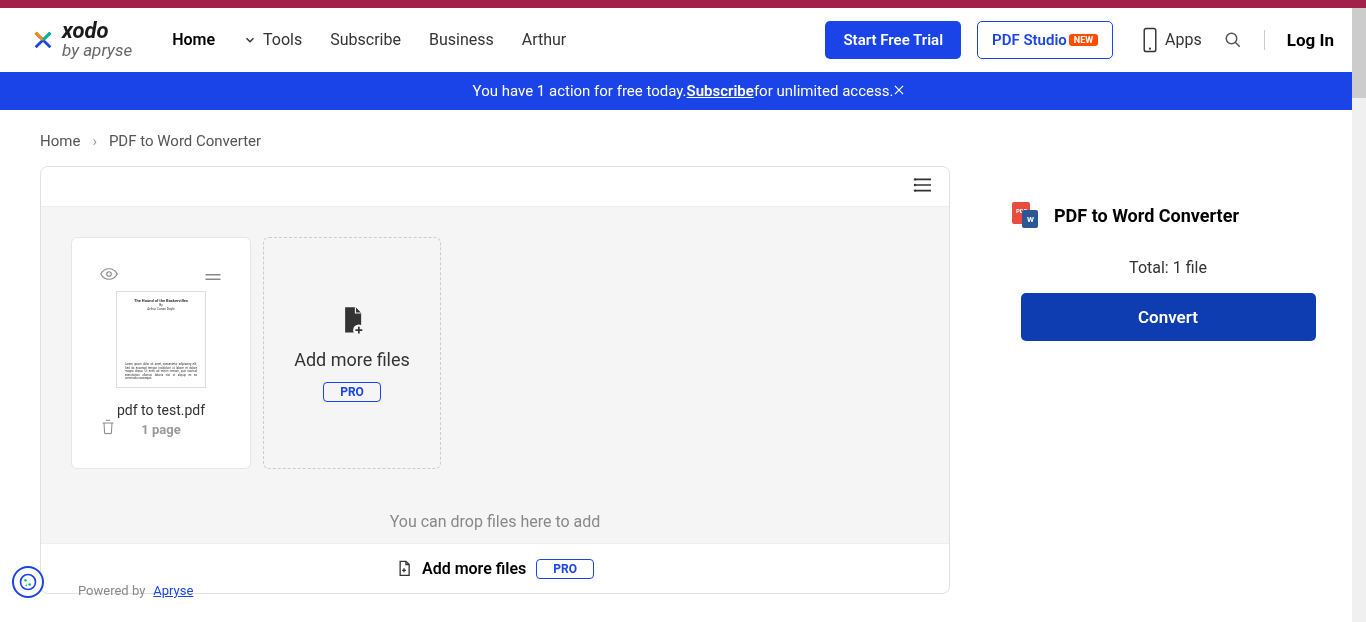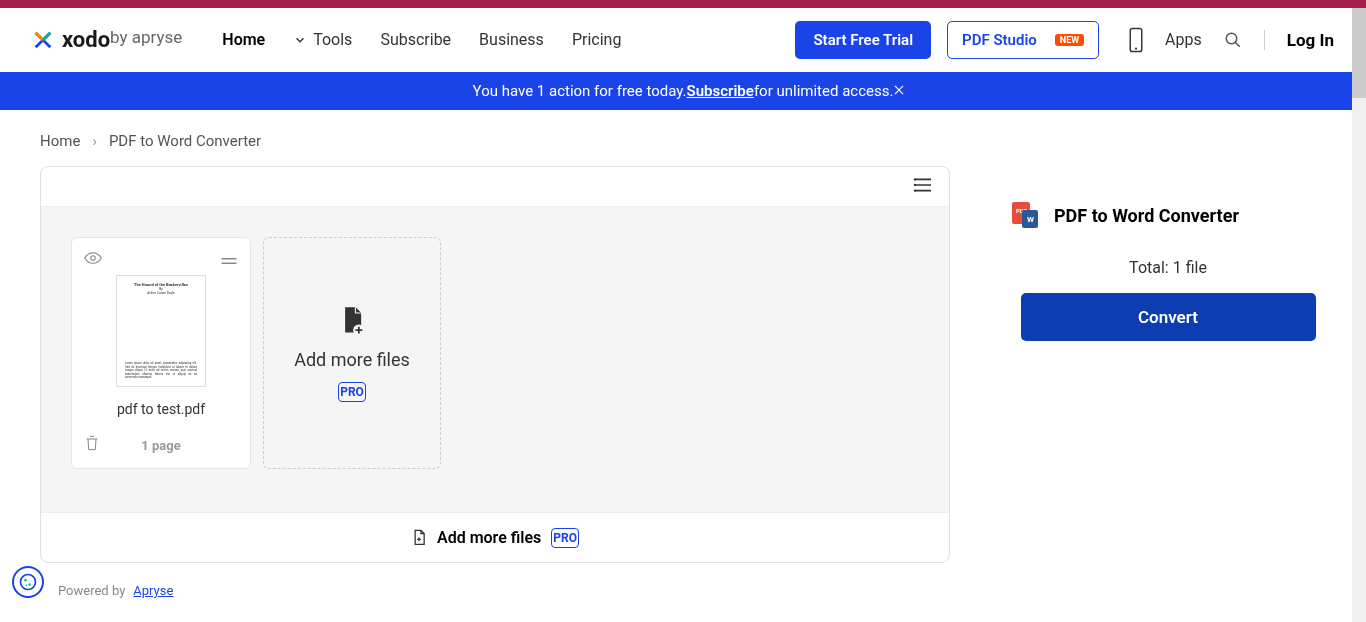--- a/index.html
+++ b/index.html
@@ -1,69 +1,69 @@
 <!DOCTYPE html>
 <html><head>
   <meta charset="utf-8">
   <style>
     * { margin: 0; padding: 0; box-sizing: border-box; font-family: -apple-system, BlinkMacSystemFont, "Segoe UI", Roboto, Helvetica, Arial, sans-serif; }
     body { width: 1366px; height: 622px; overflow: hidden; background: #fff; position: relative; }
     .top-bar { height: 8px; background: #a3204a; width: 100%; }
     .header { height: 64px; display: flex; align-items: center; padding: 0 32px; gap: 8px; border-bottom: 1px solid transparent; }
     .logo { display: flex; align-items: center; gap: 8px; margin-right: 32px; }
     .logo-icon { width: 22px; height: 22px; }
-    .logo-text { display: flex; flex-direction: row; line-height: 1; }
+    .logo-text { display: flex; flex-direction: column; line-height: 1; font-style: italic; }
     .logo-name { font-size: 22px; font-weight: 700; color: #1a1a1a; }
     .logo-sub { font-size: 17px; color: #666; }
     .nav { display: flex; gap: 28px; align-items: center; }
     .nav-item { font-size: 16px; color: #333; cursor: pointer; display: flex; align-items: center; gap: 6px; }
     .nav-item.bold { font-weight: 600; color: #000; }
     .spacer { flex: 1; }
     .btn-primary { background: #1a44e8; color: #fff; border: none; padding: 10px 18px; border-radius: 5px; font-size: 15px; font-weight: 600; cursor: pointer; }
-    .btn-outline { background: #fff; color: #1a44e8; border: 1px solid #1a44e8; padding: 9px 14px; border-radius: 5px; font-size: 15px; font-weight: 600; cursor: pointer; display: flex; align-items: center; gap: 18px; }
+    .btn-outline { background: #fff; color: #1a44e8; border: 1px solid #1a44e8; padding: 9px 14px; border-radius: 5px; font-size: 15px; font-weight: 600; cursor: pointer; display: flex; align-items: center; gap: 2px; }
     .badge-new { background: #ff4d00; color: #fff; font-size: 9px; font-weight: 700; padding: 1px 5px; border-radius: 3px; }
     .right-nav { display: flex; align-items: center; gap: 22px; margin-left: 20px; }
-    .icon-btn { cursor: pointer; color: #333; display: flex; align-items: center; gap: 20px; font-size: 16px; }
+    .icon-btn { cursor: pointer; color: #333; display: flex; align-items: center; gap: 6px; font-size: 16px; }
     .divider { width: 1px; height: 20px; background: #ccc; }
     .login { font-size: 17px; font-weight: 700; color: #000; cursor: pointer; }
     .banner { height: 38px; background: #1a44e8; color: #fff; display: flex; align-items: center; justify-content: center; font-size: 15px; position: relative; }
     .banner a { color: #fff; text-decoration: underline; font-weight: 600; }
     .banner-close { position: absolute; right: 460px; cursor: pointer; font-size: 16px; }
     .breadcrumb { padding: 22px 40px 16px; display: flex; align-items: center; gap: 12px; font-size: 15px; color: #555; }
     .breadcrumb-item { cursor: pointer; }
     .breadcrumb-sep { color: #999; }
     .content { display: flex; gap: 0; padding: 0 40px; }
     .main-panel { flex: 0 0 910px; border: 1px solid #e0e0e0; border-radius: 8px; background: #fff; overflow: hidden; }
     .panel-header { height: 40px; display: flex; justify-content: flex-end; align-items: center; padding: 0 16px; border-bottom: 1px solid #eee; }
     .list-icon { cursor: pointer; color: #333; }
     .file-area { background: #f5f5f5; padding: 30px; height: 305px; display: flex; gap: 12px; position: relative; overflow-y: auto; }
     .file-area::-webkit-scrollbar { width: 14px; }
     .file-area::-webkit-scrollbar-track { background: #eee; }
     .file-area::-webkit-scrollbar-thumb { background: #bbb; }
-    .file-card { width: 180px; height: 232px; background: #fff; border-radius: 6px; border: 1px solid #e5e5e5; padding: 12px; display: flex; flex-direction: column; align-items: center; position: relative; }
+    .file-card { width: 180px; height: 232px; background: #fff; border-radius: 6px; border: 1px solid #e5e5e5; padding: 28px; display: flex; flex-direction: column; align-items: center; position: relative; }
     .file-card-top { width: 100%; display: flex; justify-content: space-between; align-items: center; margin-bottom: 6px; }
     .eye-icon, .grip-icon { color: #888; cursor: pointer; }
     .file-preview { width: 90px; height: 112px; border: 1px solid #ddd; background: #fff; padding: 6px 8px; font-size: 3.2px; line-height: 1.3; color: #333; text-align: center; display: flex; flex-direction: column; }
     .preview-title { font-size: 4px; font-weight: 700; }
     .preview-body { font-size: 2.8px; text-align: justify; margin-top: auto; }
     .file-name { font-size: 14px; color: #333; margin-top: 14px; text-align: center; }
     .file-footer { width: 100%; display: flex; align-items: center; justify-content: space-between; margin-top: auto; font-weight: bold; }
     .trash-icon { color: #888; cursor: pointer; }
     .page-count { font-size: 13px; color: #999; margin: 0 auto; }
     .add-card { width: 178px; height: 232px; border: 1.5px dashed #ccc; border-radius: 6px; display: flex; flex-direction: column; align-items: center; justify-content: center; gap: 12px; cursor: pointer; }
     .add-card-text { font-size: 18px; color: #333; }
-    .pro-badge { border: 1.5px solid #1a44e8; color: #1a44e8; font-size: 12px; font-weight: 700; padding: 2px 1px; border-radius: 4px; }
+    .pro-badge { border: 1.5px solid #1a44e8; color: #1a44e8; font-size: 12px; font-weight: 700; padding: 2px 16px; border-radius: 4px; }
     .drop-hint { text-align: center; color: #888; font-size: 16px; padding-bottom: 12px; background: #f5f5f5; }
     .bottom-bar { height: 50px; border-top: 1px solid #eee; display: flex; align-items: center; justify-content: center; gap: 10px; font-size: 16px; font-weight: 600; cursor: pointer; }
     .side-panel { flex: 1; padding: 34px 0 0 60px; position: relative; }
     .side-title-row { display: flex; align-items: center; gap: 14px; margin-bottom: 28px; }
     .side-title { font-size: 18px; font-weight: 700; }
     .total-row { text-align: center; font-size: 16px; color: #333; margin-bottom: 16px; }
     .convert-btn { width: 295px; background: #0d3db0; color: #fff; border: none; padding: 14px; font-size: 17px; font-weight: 600; border-radius: 5px; cursor: pointer; display: block; margin: 12px auto; }
-    .footer-row { position: absolute; bottom: 24px; left: 30px; display: flex; align-items: flex-end; gap: 8px; font-size: 13px; color: #888; }
+    .footer-row { position: absolute; bottom: 24px; left: 50px; display: flex; align-items: flex-end; gap: 8px; font-size: 13px; color: #888; }
     .footer-row a { color: #1a44e8; }
     .cookie-icon { position: absolute; bottom: 24px; left: 12px; width: 32px; height: 32px; border: 2px solid #1a44e8; border-radius: 50%; display: flex; align-items: center; justify-content: center; cursor: pointer; background: #fff; z-index: 10; }
     .scrollbar-fake { position: absolute; right: 0; top: 8px; bottom: 0; width: 14px; background: #f0f0f0; }
     .scrollbar-thumb-fake { width: 100%; height: 90px; background: #ccc; }
     .pdf-word-icon { width: 30px; height: 30px; position: relative; }
   </style>
 </head>
 <body>
 
 <div class="top-bar"></div>
@@ -83,21 +83,21 @@
   <div class="nav">
     <div class="nav-item bold">Home</div>
     <div class="nav-item">
       <svg width="14" height="14" viewBox="0 0 24 24">
           <path d="M6 9l6 6 6-6" stroke="#333" stroke-width="2.5" fill="none"></path>
         </svg>
       <span>Tools</span>
     </div>
     <div class="nav-item">Subscribe</div>
     <div class="nav-item">Business</div>
-    <div class="nav-item">Pricing</div>
+    <div class="nav-item">Arthur</div>
   </div>
   <div class="spacer"></div>
   <button class="btn-primary">Start Free Trial</button>
   <button class="btn-outline" style="margin-left:8px">
     <span>PDF Studio</span>
     <span class="badge-new">NEW</span>
   </button>
   <div class="right-nav">
     <div class="icon-btn">
       <svg width="18" height="26" viewBox="0 0 24 36">
@@ -185,20 +185,21 @@
         <svg width="28" height="32" viewBox="0 0 24 28">
             <path d="M6 2h9l5 5v17H6z" fill="#333"></path>
             <path d="M15 2v5h5" fill="#333" stroke="#f5f5f5" stroke-width="1"></path>
             <circle cx="18" cy="22" r="5" fill="#f5f5f5"></circle>
             <path d="M18 19v6M15 22h6" stroke="#333" stroke-width="1.5"></path>
           </svg>
         <div class="add-card-text">Add more files</div>
         <div class="pro-badge">PRO</div>
       </div>
     </div>
+    <div class="drop-hint">You can drop files here to add</div>
     <div class="bottom-bar">
       <svg width="16" height="18" viewBox="0 0 24 28">
           <path d="M6 2h9l5 5v17H6z" stroke="#333" stroke-width="2" fill="none"></path>
           <path d="M15 2v5h5" stroke="#333" stroke-width="2" fill="none"></path>
           <path d="M12 13v6M9 16h6" stroke="#333" stroke-width="2"></path>
         </svg>
       <span>Add more files</span>
       <span class="pro-badge">PRO</span>
     </div>
   </div>

